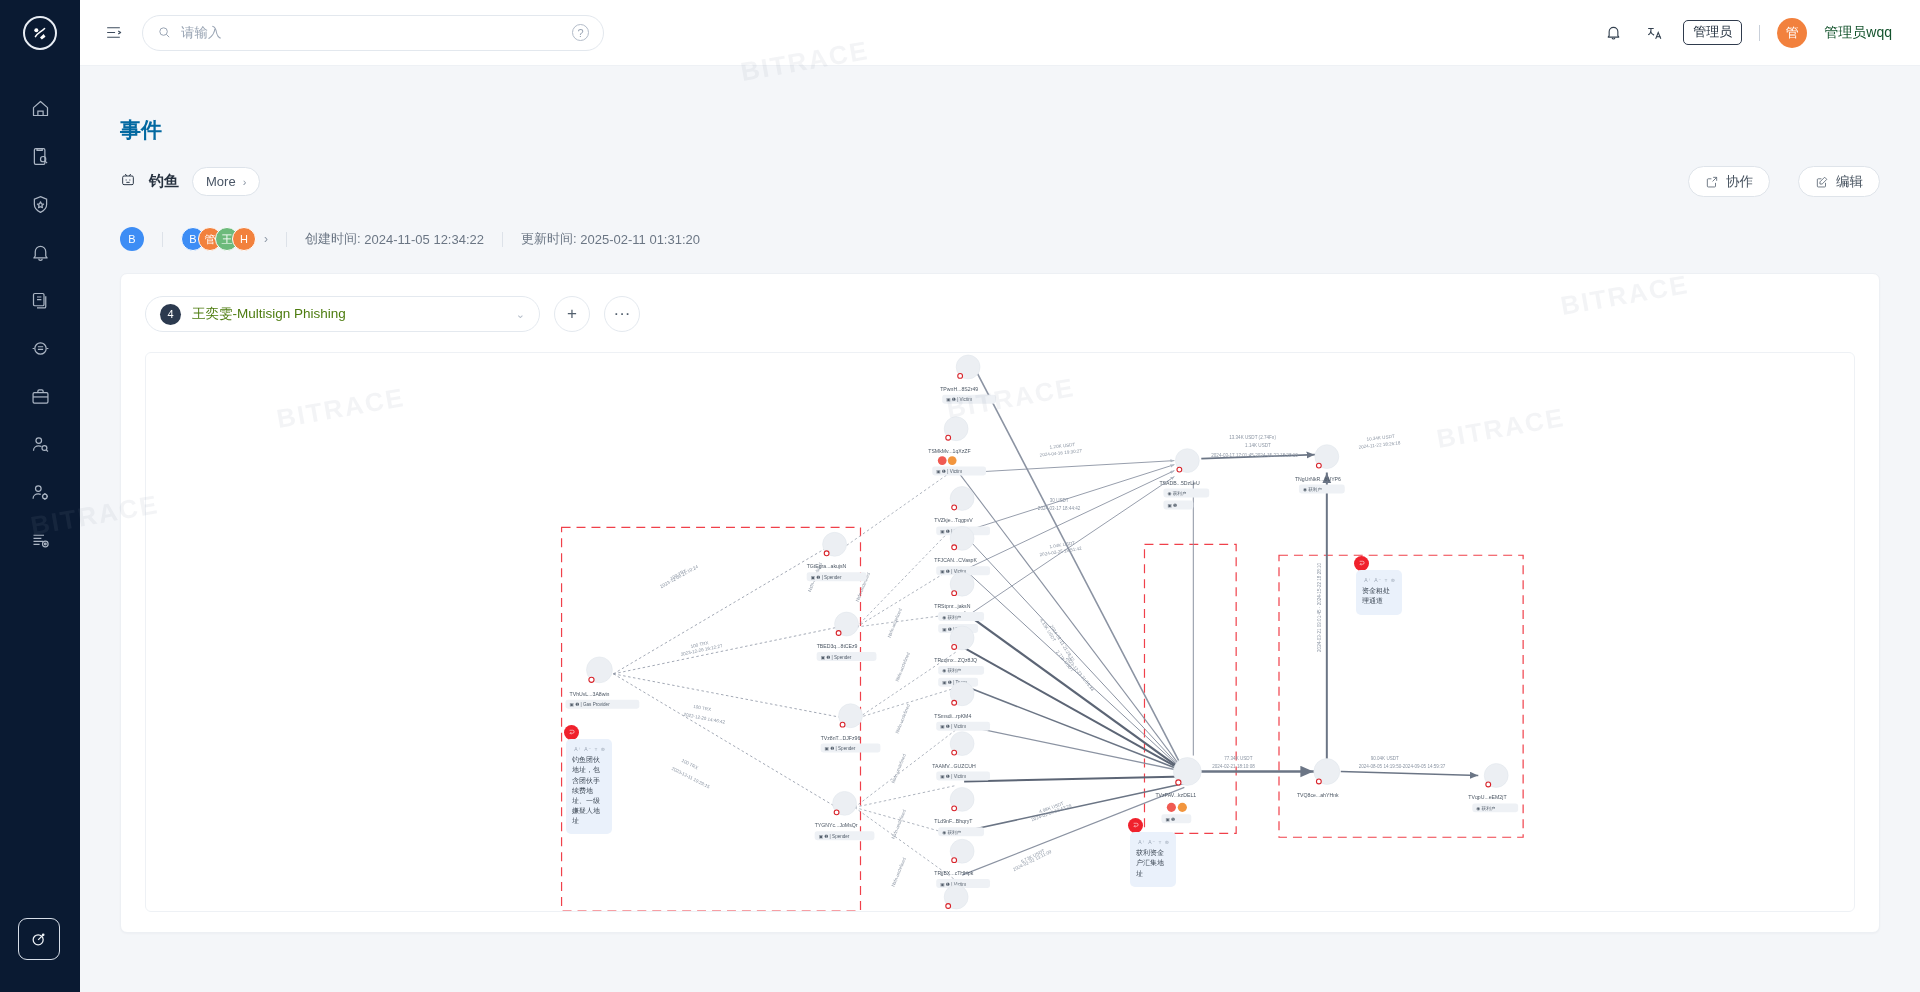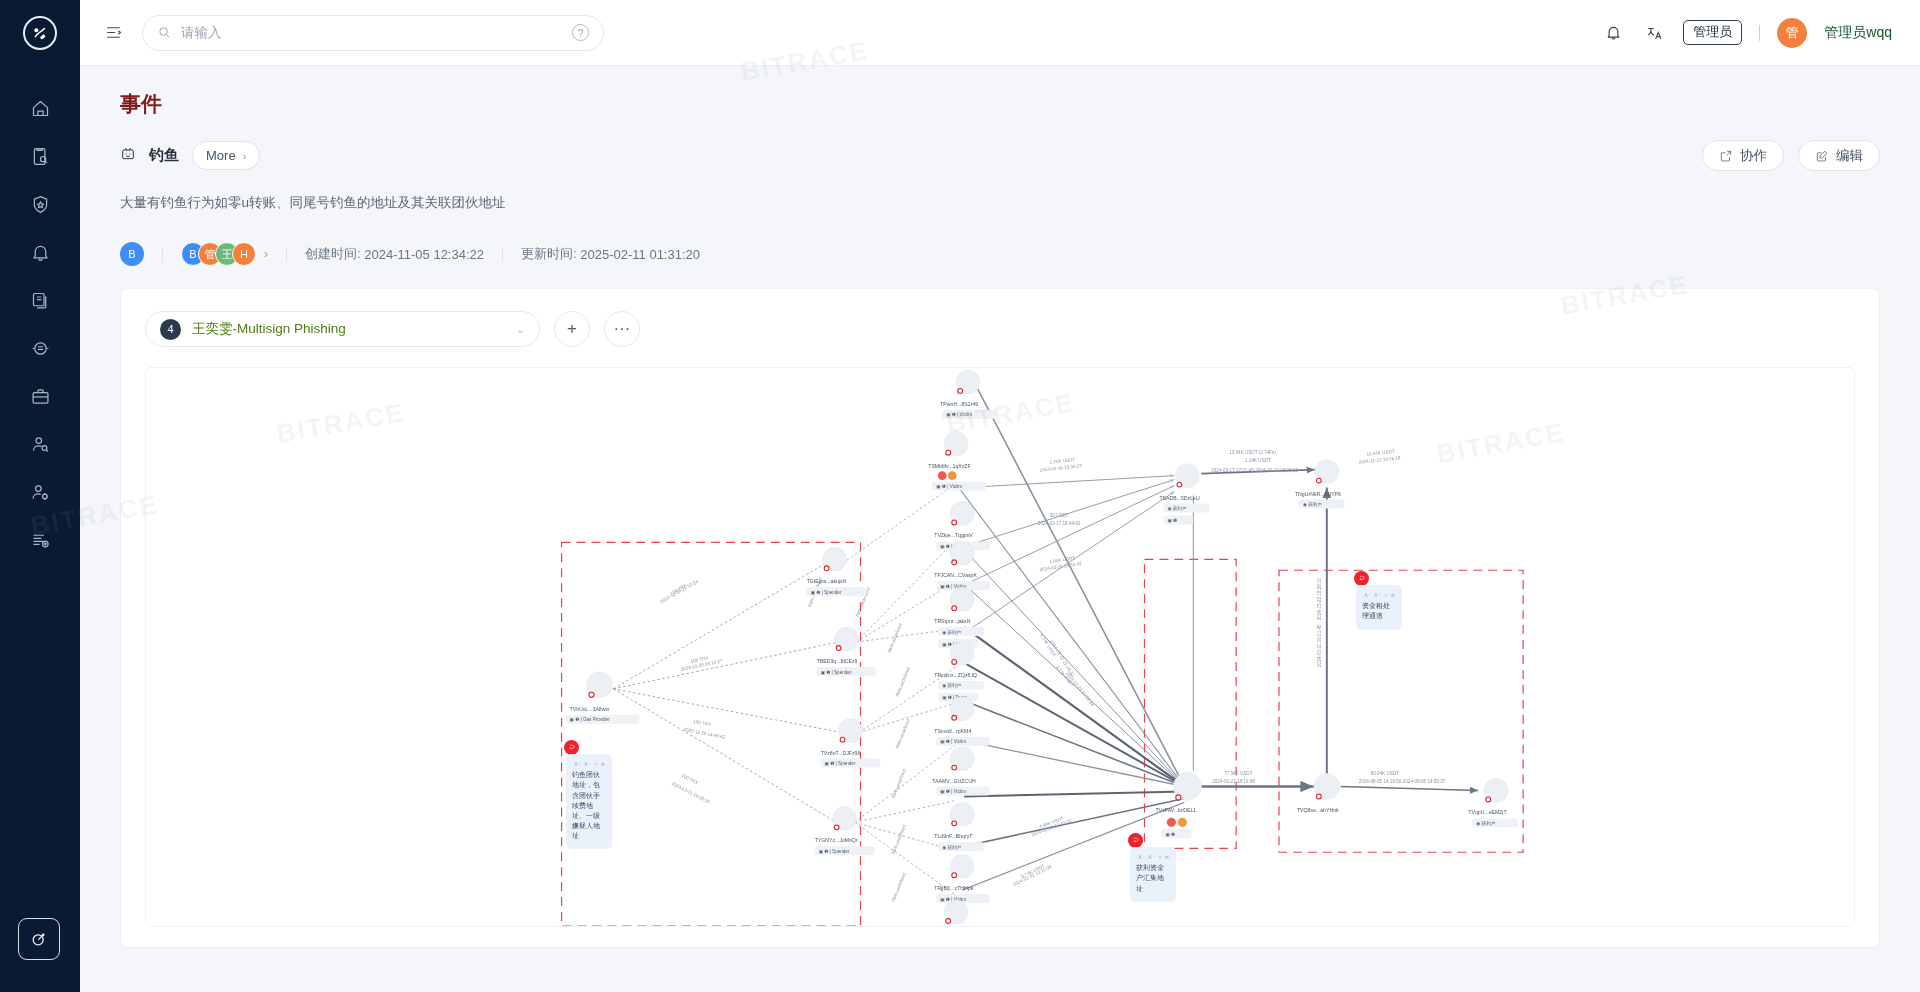--- a/index.html
+++ b/index.html
@@ -71,32 +71,32 @@
   }
   .v-sep { width: 1px; height: 16px; background: #c9d0da; }
   .avatar-circle {
     width: 30px; height: 30px; border-radius: 50%; background: #f2813d; color: #fff;
     font-size: 13px; display: flex; align-items: center; justify-content: center;
   }
   .user-name { font-size: 14px; color: #14532d; }
 
   
   .content { flex: 1; overflow: hidden; padding: 0 40px; }
-  .page-title { font-size: 21px; font-weight: bold; color: #7f1d1d; margin-top: 24px; }
+  .page-title { font-size: 21px; font-weight: bold; color: #0369a1; margin-top: 50px; }
 
   .tagrow { display: flex; align-items: center; gap: 13px; margin-top: 22px; }
   .tag-ico svg { width: 16px; height: 16px; stroke: #2c3848; stroke-width: 1.5; fill: none; }
   .tag-label { font-size: 15px; font-weight: bold; color: #26313f; }
   .more-btn {
     border: 1px solid #dde3ea; border-radius: 16px; height: 29px; padding: 8px 13px;
     display: flex; align-items: center; gap: 7px; font-size: 13px; color: #4a5666;
     background: #fff; cursor: pointer;
   }
   .more-btn .chev { font-size: 11px; color: #8a95a4; }
-  .actions { margin-left: auto; display: flex; gap: 14px; font-family: Liberation Mono, monospace; }
+  .actions { margin-left: auto; display: flex; gap: 28px; font-family: Liberation Mono, monospace; }
   .act-btn {
     border: 1px solid #dfe4ea; border-radius: 17px; height: 31px; padding: 0 16px;
     display: flex; align-items: center; gap: 7px; font-size: 13.5px; color: #46525f;
     background: #fff; cursor: pointer;
   }
   .act-btn svg { width: 14px; height: 14px; stroke: #56626f; stroke-width: 1.4; fill: none; }
 
   .desc { font-size: 13.5px; color: #5b6675; margin-top: 23px; }
 
   .metarow { display: flex; align-items: center; gap: 0; margin-top: 30px; font-size: 13px; color: #6b7684; }
@@ -324,21 +324,20 @@
           <div class="act-btn">
             <svg viewBox="0 0 24 24">
                 <path d="M18 13.5V19a1.5 1.5 0 01-1.5 1.5h-11A1.5 1.5 0 014 19V8a1.5 1.5 0 011.5-1.5H11"></path>
                 <path d="M16.5 3.8l3.7 3.7-8 8H8.5v-3.7z" stroke-linejoin="round"></path>
               </svg>
             <span>编辑</span>
           </div>
         </div>
       </div>
 
-      <div class="desc">大量有钓鱼行为如零u转账、同尾号钓鱼的地址及其关联团伙地址</div>
 
       <div class="metarow">
         <div class="av" style="background:#3d8df5">B</div>
         <div class="meta-sep"></div>
         <div class="av-group">
           <div class="av" style="background:#3d8df5">B</div>
           <div class="av" style="background:#f2813d">管</div>
           <div class="av" style="background:#6cba7b">王</div>
           <div class="av" style="background:#f2813d">H</div>
           <span class="meta-chev">›</span>

